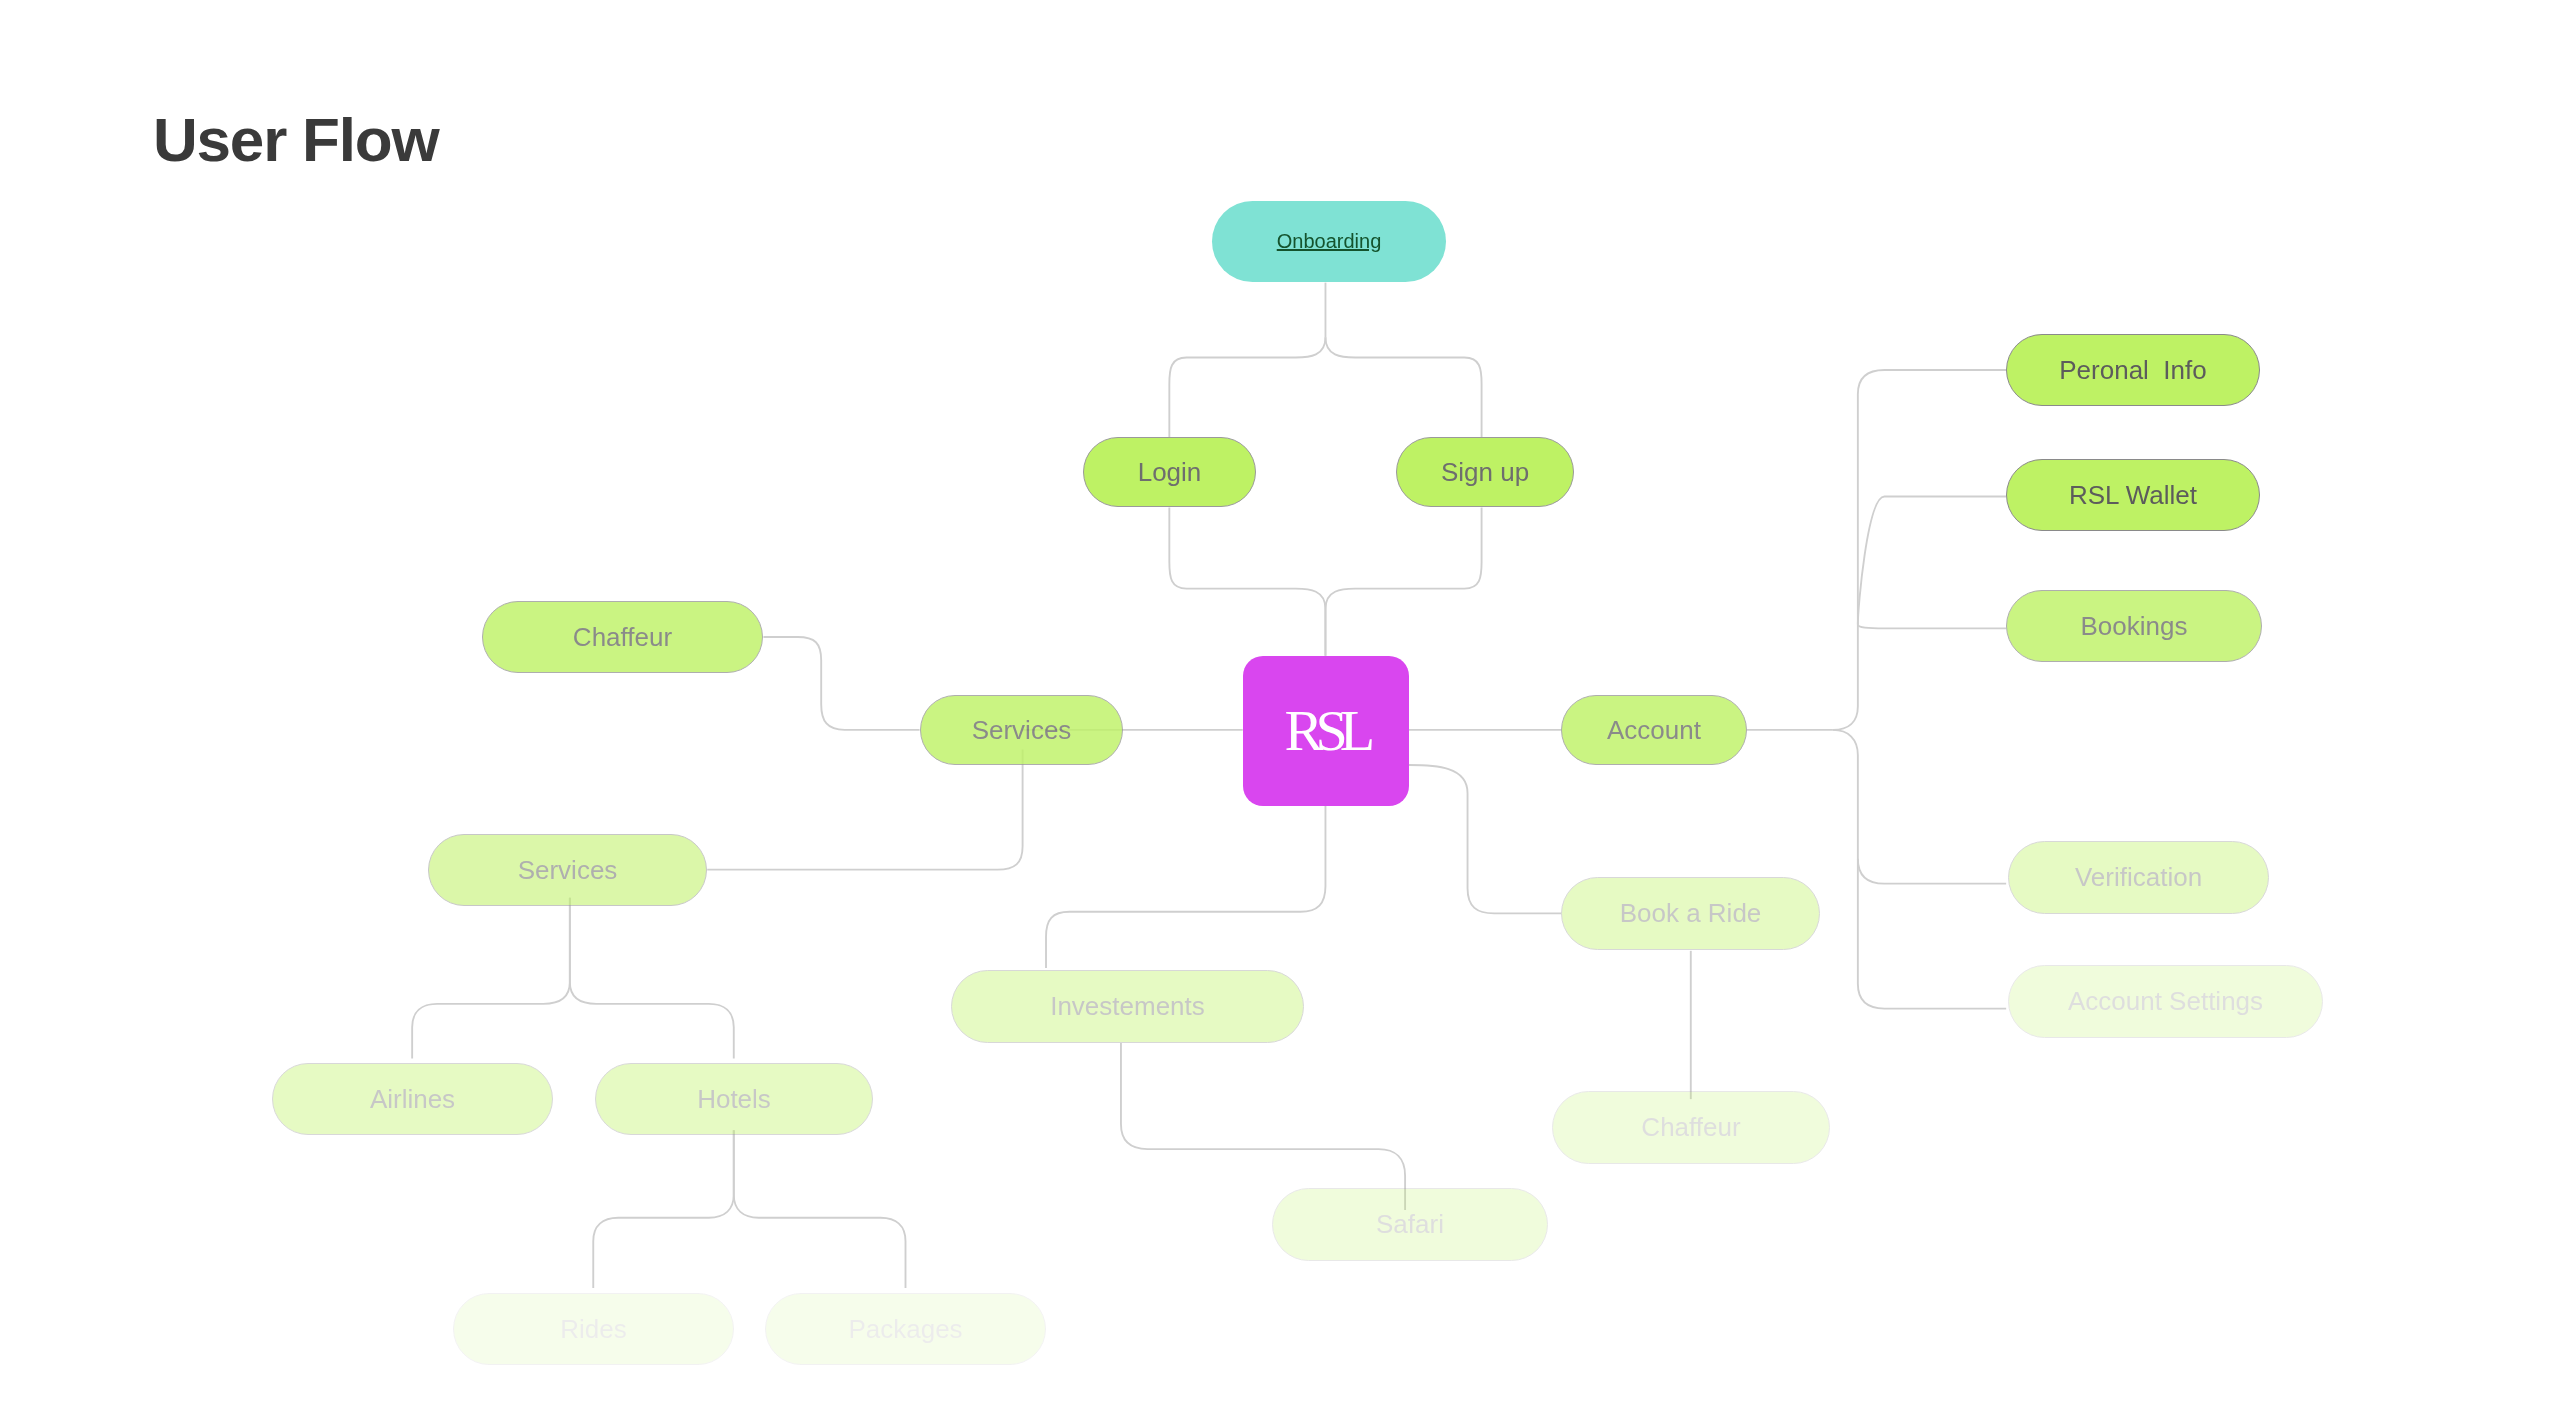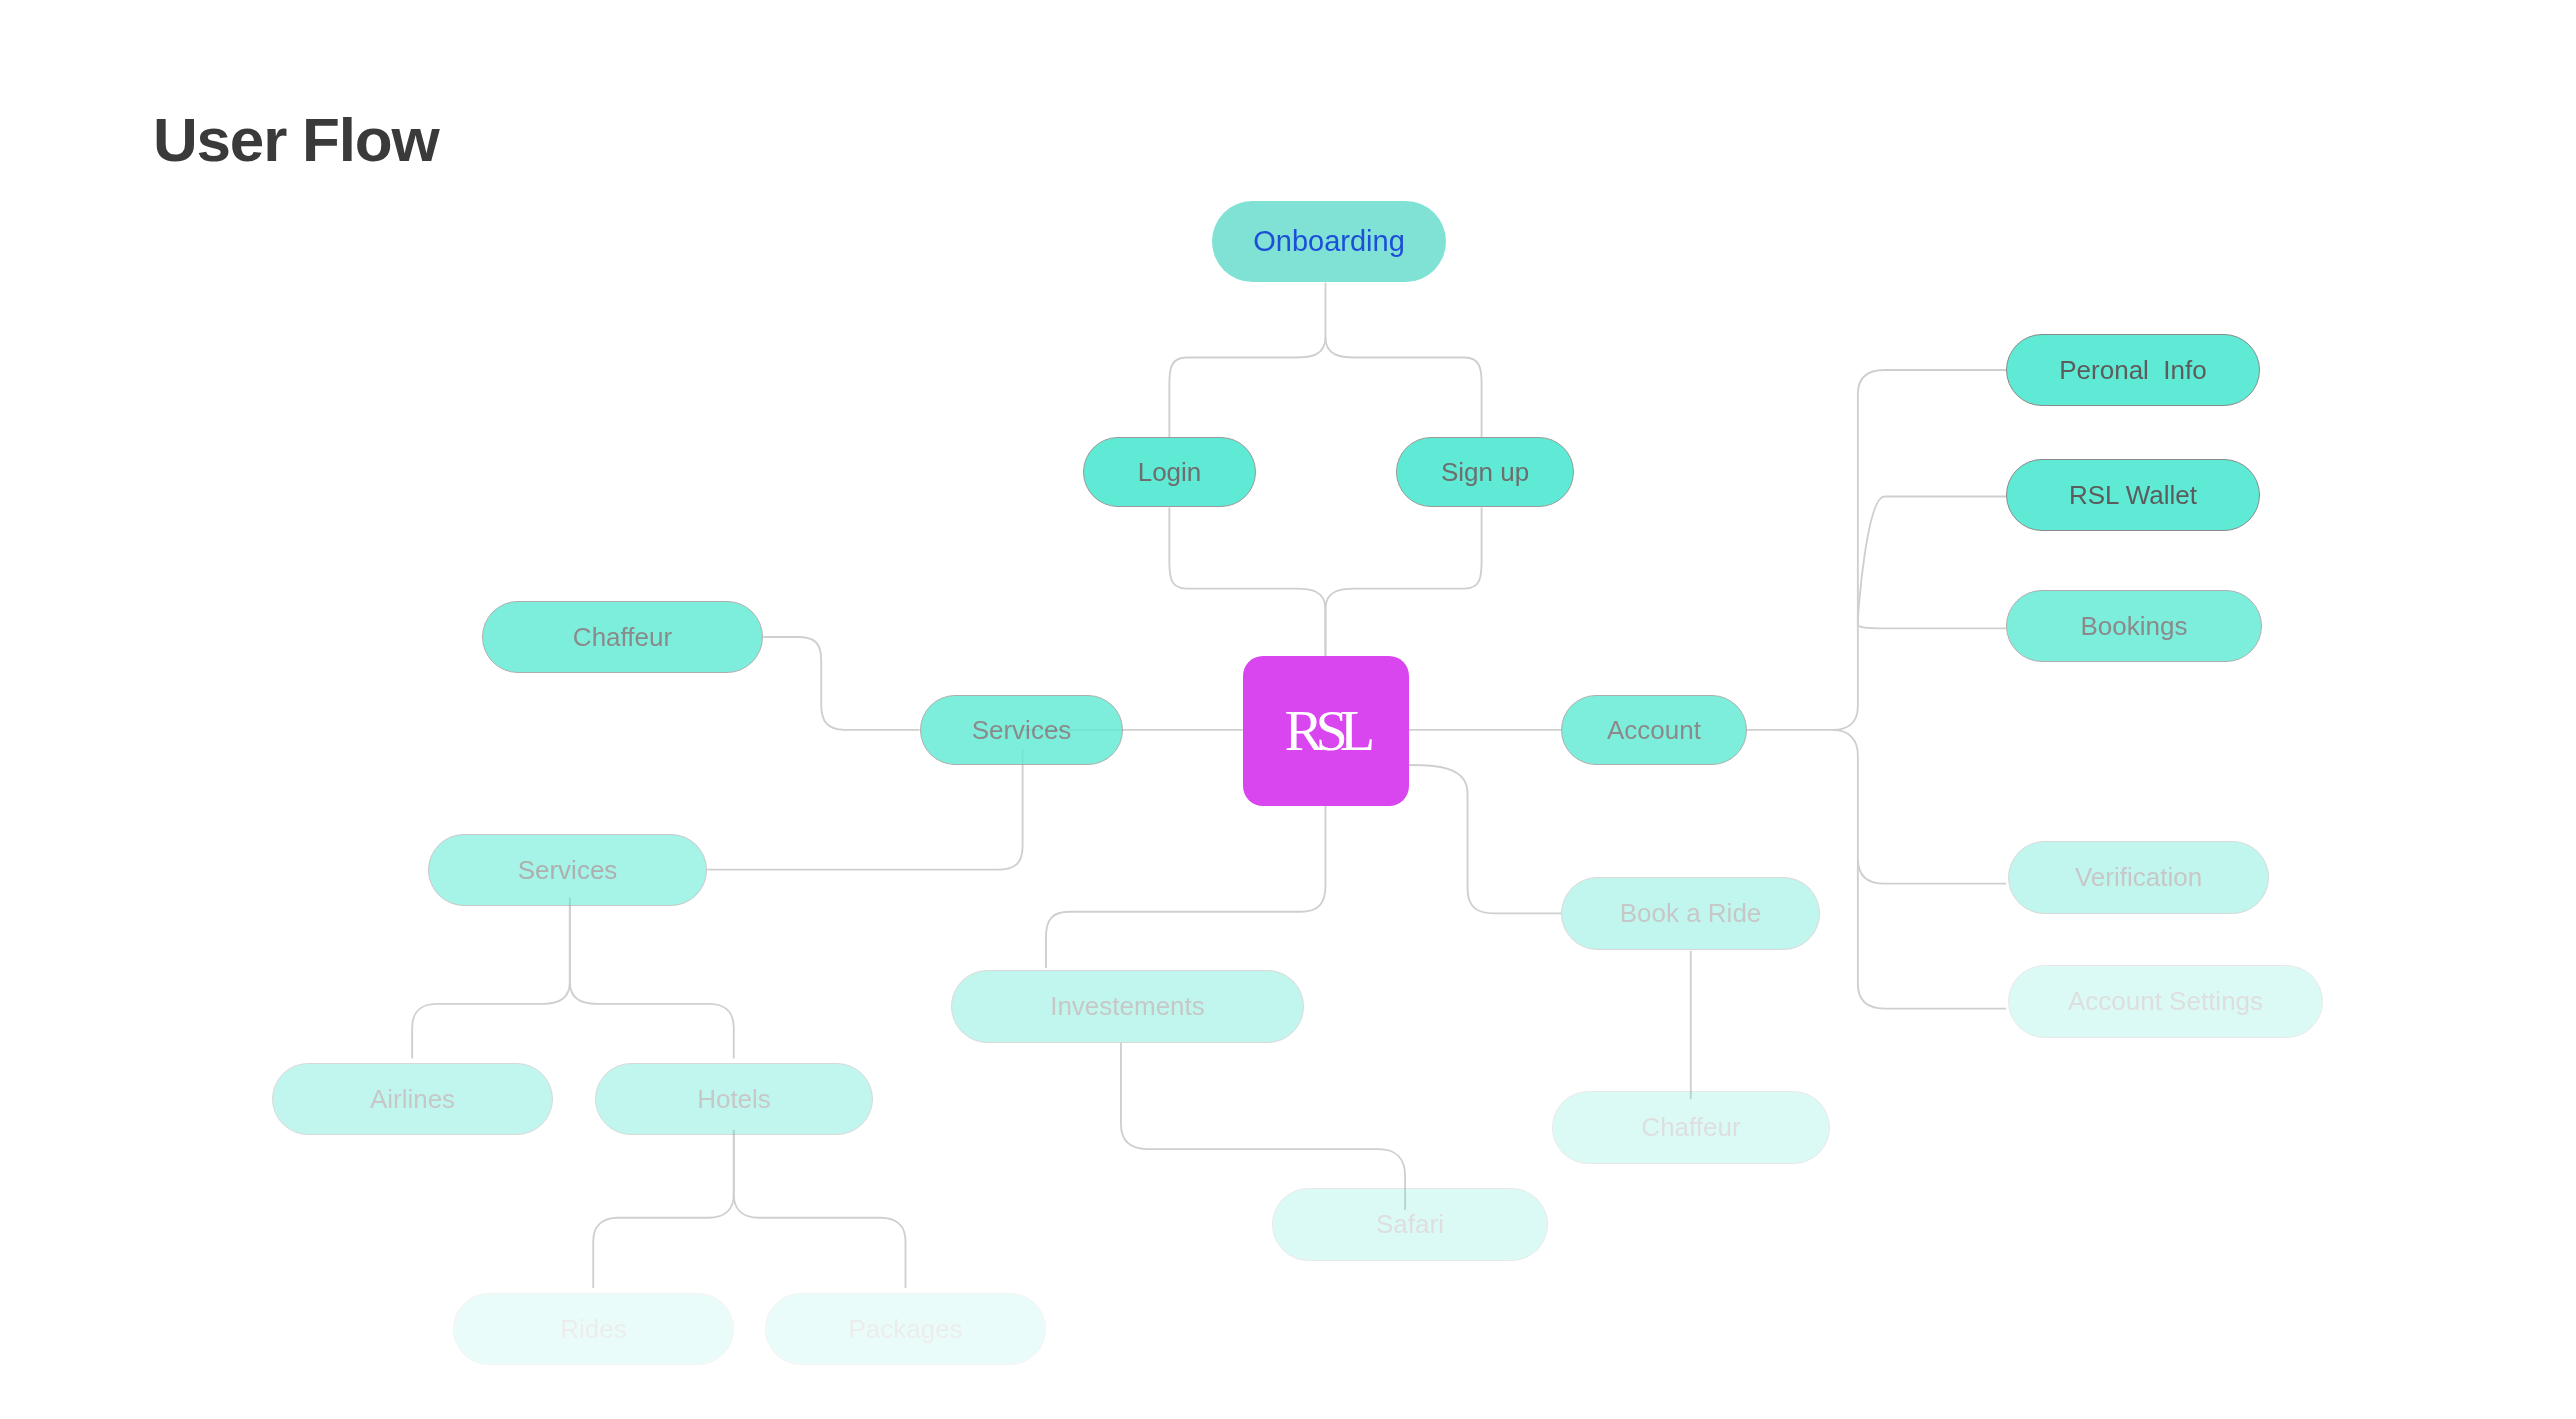--- a/index.html
+++ b/index.html
@@ -36,43 +36,44 @@
     height: 1420px;
     pointer-events: none;
   }
   .node {
     position: absolute;
     box-sizing: border-box;
     display: flex;
     align-items: center;
     justify-content: center;
     border-radius: 780px;
-    background: #5eead4;
+    background: #bef264;
     border: 1.6px solid #9a9a9a;
     color: #6e6e6e;
     font-size: 26px;
     font-family: "Liberation Sans", sans-serif;
     white-space: pre;
     text-align: center;
   }
   .node.dark {
     border-color: #8a8a8a;
     color: #5c5c5c;
   }
   .node.f80 { opacity: 0.80; }
   .node.f55 { opacity: 0.55; }
   .node.f38 { opacity: 0.38; }
   .node.f22 { opacity: 0.22; }
   .node.f12 { opacity: 0.12; }
 
   #node-onboarding {
     background: #7FE2D4;
     border: none;
-    color: #1d4ed8;
-    font-size: 29px;
+    color: #14532d;
+    font-size: 20px;
+    text-decoration: underline;
   }
   #node-center {
     background: #d946ef;
     border: none;
     border-radius: 20px;
     color: #ffffff;
   }
   #center-logo {
     font-family: "Liberation Serif", serif;
     font-size: 58px;

